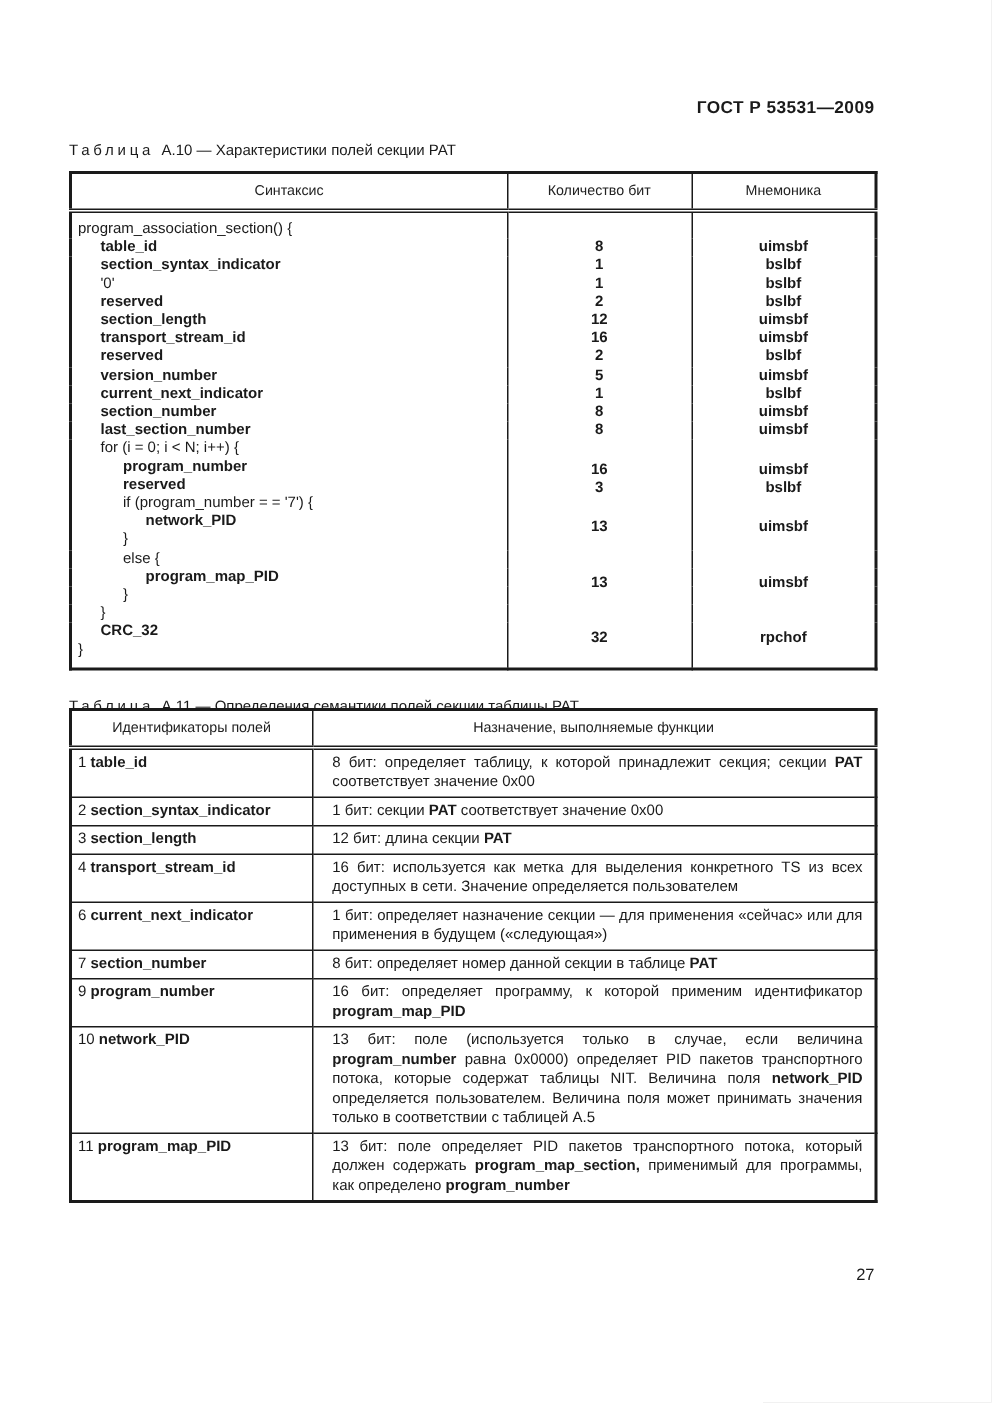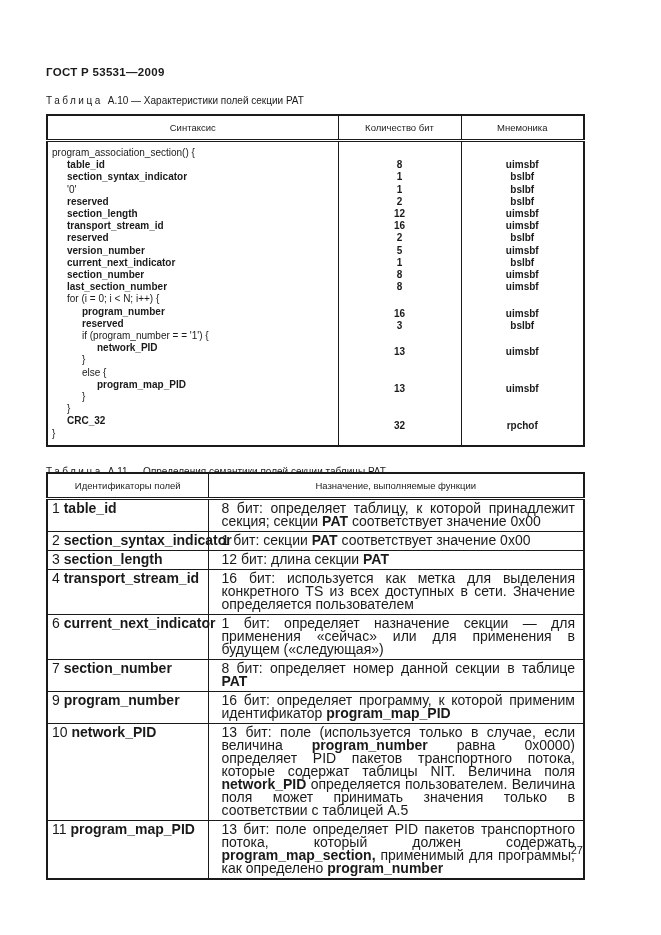--- a/index.html
+++ b/index.html
@@ -4,21 +4,21 @@
 <style>
   html,body { margin:0; padding:0; background:#e8e8e8; }
   .page {
     position:relative; width:661px; height:935px; margin:0 auto;
     background:#ffffff; color:#1a1a1a;
     font-family:"Liberation Sans", sans-serif;
     overflow:hidden;
   }
   .doc-header {
     position:absolute; top:66px; left:46px; width:537px;
-    text-align:left; font-weight:bold; font-size:11.5px; letter-spacing:0.3px;
+    text-align:right; font-weight:bold; font-size:11.5px; letter-spacing:0.3px;
   }
   .caption { position:absolute; left:46px; font-size:10px; white-space:nowrap; }
   #cap10 { top:95px; }
   #cap11 { top:466px; }
   .cap-word { letter-spacing:2.5px; margin-right:5px; }
   table { border-collapse:collapse; position:absolute; left:46px; background:#fff; table-layout:fixed; }
   #t10 { top:114px; width:537px; }
   #t11 { top:472px; width:537px; }
   #t10, #t11 { border:2px solid #1a1a1a; }
   th {
@@ -33,21 +33,21 @@
     padding:0; font-size:10px; line-height:12.2px; vertical-align:top;
   }
   #t10 tbody tr:first-child td { padding-top:5px; }
   #t10 tbody tr:last-child td { padding-bottom:5px; }
   #t10 .syn { white-space:nowrap; overflow:visible; }
   #t10 .bits, #t10 .mnem { text-align:center; font-weight:bold; }
   #t10 .bits span, #t10 .mnem span { position:relative; display:inline-block; }
   .bold { font-weight:bold; }
   
   #t11 td {
-    border:1px solid #1a1a1a; font-size:14px; line-height:13px;
+    border:1px solid #1a1a1a; font-size:10px; line-height:13px;
     vertical-align:top; padding:2px 6px 3px 6px;
   }
   #t11 td.field { padding-left:4px; white-space:nowrap; }
   #t11 td.desc { text-align:justify; padding-left:13px; padding-right:8px; }
   .page-number {
     position:absolute; top:844px; left:46px; width:537px;
     text-align:right; font-size:11px;
   }
 </style>
 </head>
@@ -159,21 +159,21 @@
     <td class="mnem"><span style="top: 2px;">uimsbf</span></td>
   </tr>
 
   <tr>
     <td class="syn" style="padding-left: 34px;"><span class="syn-text bold">reserved</span></td>
     <td class="bits"><span style="top: 2px;">3</span></td>
     <td class="mnem"><span style="top: 2px;">bslbf</span></td>
   </tr>
 
   <tr>
-    <td class="syn" style="padding-left: 34px;"><span class="syn-text">if (program_number = = '1') {</span></td>
+    <td class="syn" style="padding-left: 34px;"><span class="syn-text">if (program_number = = '7') {</span></td>
     <td class="bits"><span></span></td>
     <td class="mnem"><span></span></td>
   </tr>
 
   <tr>
     <td class="syn" style="padding-left: 49px;"><span class="syn-text bold">network_PID</span></td>
     <td class="bits"><span style="top: 4px;">13</span></td>
     <td class="mnem"><span style="top: 4px;">uimsbf</span></td>
   </tr>
 

